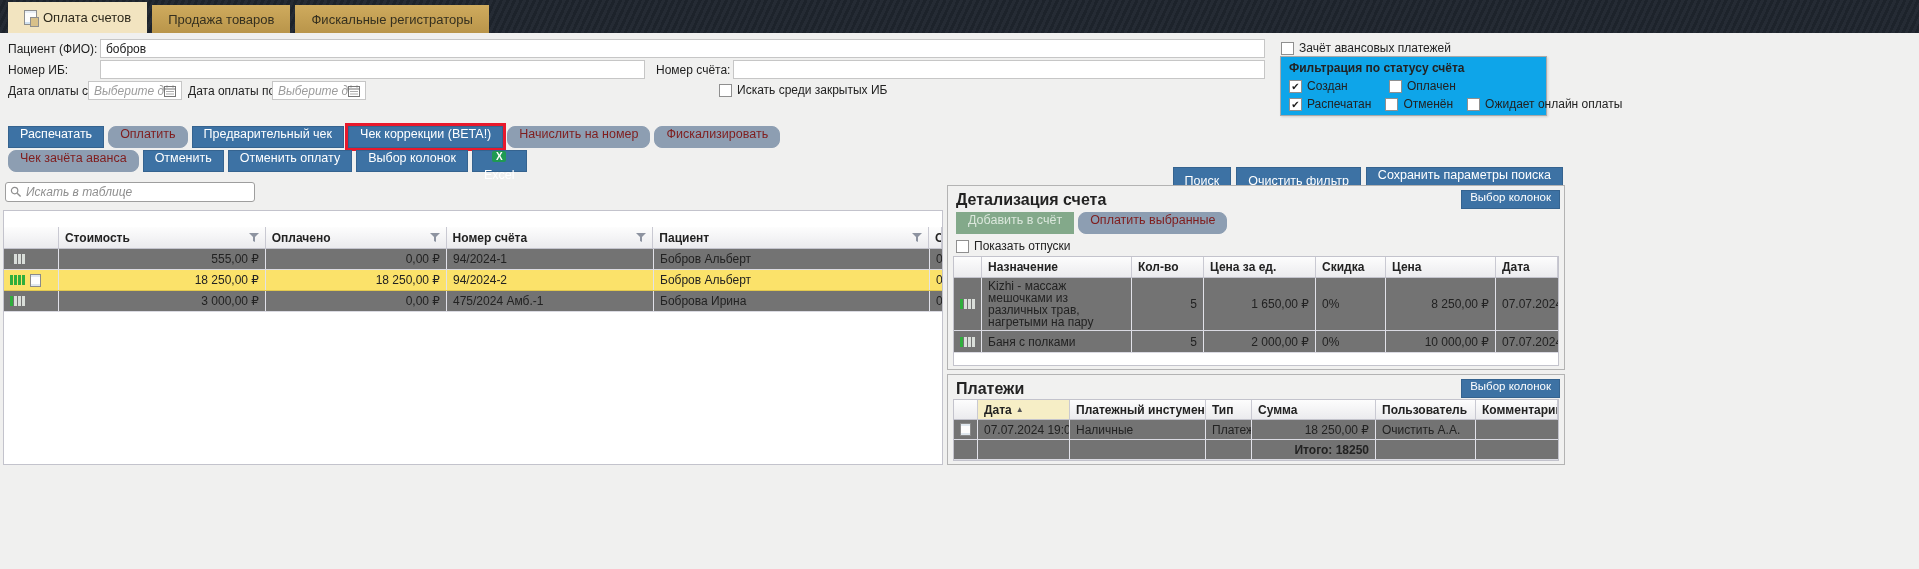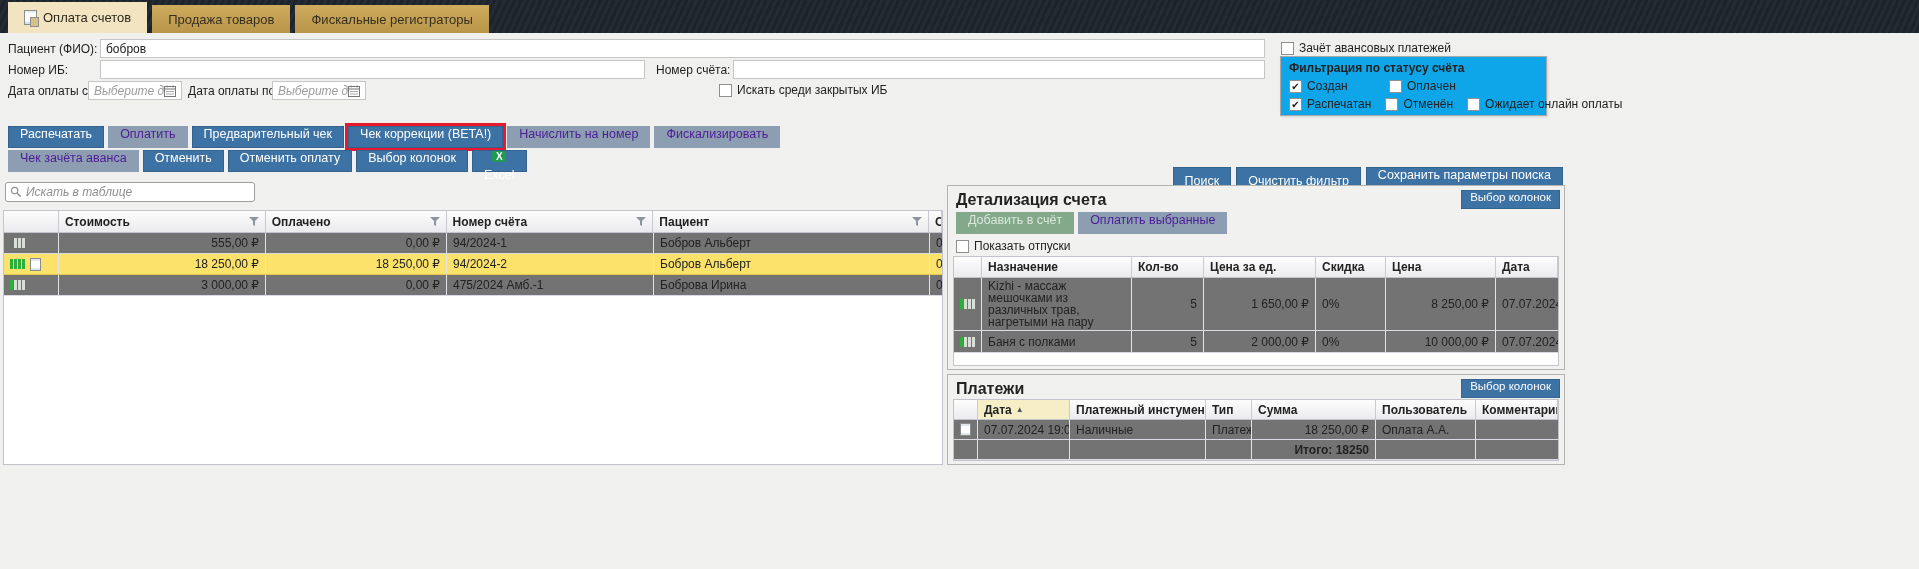--- a/index.html
+++ b/index.html
@@ -49,21 +49,21 @@
     padding:4px 8px;
   }
   .statusbox .sbtitle{ font-weight:bold; margin-bottom:4px; }
   .statusbox .sbrow{ display:flex; gap:14px; margin-bottom:4px; }
   
   .btn{
     display:inline-flex; align-items:center; gap:6px; height:22px; padding:0 11px;
     background:#3d72a4; border:1px solid #35638f; color:#fff; font-size:12.5px;
     cursor:pointer; white-space:nowrap;flex-direction:column;
   }
-  .btn.disabled{ background:#8d9eb2; border-color:#8d9eb2; color:#4c1d95; }
+  .btn.disabled{ background:#8d9eb2; border-color:#8d9eb2; color:#7f1d1d;border-radius:8px; }
   .btn.green-disabled{ background:#83a98a; border-color:#83a98a; color:#dbe7dc; }
   .btn.highlight{ outline:3px solid #e8192c; }
   .btn.small{ height:19px; font-size:11.5px; padding:0 8px; }
   .toolrow{ position:absolute; display:flex; gap:4px; }
   .caret{ font-size:9px; }
   .xl-ico{ display:inline-flex; width:14px; height:14px; background:#1f9a53;
     border-radius:2px; color:#fff; font-weight:bold; font-size:10px;
     align-items:center; justify-content:center; }
   .clear-ico{ display:inline-block; width:14px; height:9px; background:#fff;
     border-radius:2px; box-shadow:inset 0 0 0 1px #b9cde2, inset -9px 0 0 #9fc0dd; }
@@ -259,21 +259,21 @@
 
   <div class="search-wrap">
     <svg width="12" height="12" viewBox="0 0 12 12">
         <circle cx="4.6" cy="4.6" r="3.2" fill="none" stroke="#8f8f8f" stroke-width="1.2"></circle>
         <line x1="7.2" y1="7.2" x2="10.6" y2="10.6" stroke="#8f8f8f" stroke-width="1.4"></line>
       </svg>
     <input placeholder="Искать в таблице" style="">
   </div>
 
   <div class="grid" style="left:3px; top:210px; width:940px; height:255px; display:flex; flex-direction:column;">
-    <div class="thead" style="height:22px;">
+    <div class="thead" style="height:22px;margin-top:16px;">
       <div class="cell c-ico"></div>
       <div class="cell c-cost">
         <span>Стоимость</span>
         <svg class="funnel" width="10" height="9" viewBox="0 0 10 9">
             <path d="M0 0h10L6 4v5L4 8V4Z" fill="#8d93a0"></path>
           </svg>
       </div>
       <div class="cell c-paid">
         <span>Оплачено</span>
         <svg class="funnel" width="10" height="9" viewBox="0 0 10 9">
@@ -448,21 +448,21 @@
           </div>
       </div>
       <div class="trow" style="height:20px;">
         <div class="cell p-ico">
             <span class="receipt-ico" style="margin-left:0;"></span>
           </div>
         <div class="cell p-date">07.07.2024 19:06</div>
         <div class="cell p-instr">Наличные</div>
         <div class="cell p-type">Платеж</div>
         <div class="cell p-sum num">18 250,00 ₽</div>
-        <div class="cell p-user">Оплата А.А.</div>
+        <div class="cell p-user">Очистить А.А.</div>
         <div class="cell p-comm"></div>
       </div>
       <div class="trow" style="flex:1;">
         <div class="cell p-ico"></div>
         <div class="cell p-date"></div>
         <div class="cell p-instr"></div>
         <div class="cell p-type"></div>
         <div class="cell p-sum num total-cell">Итого: 18250</div>
         <div class="cell p-user"></div>
         <div class="cell p-comm"></div>

